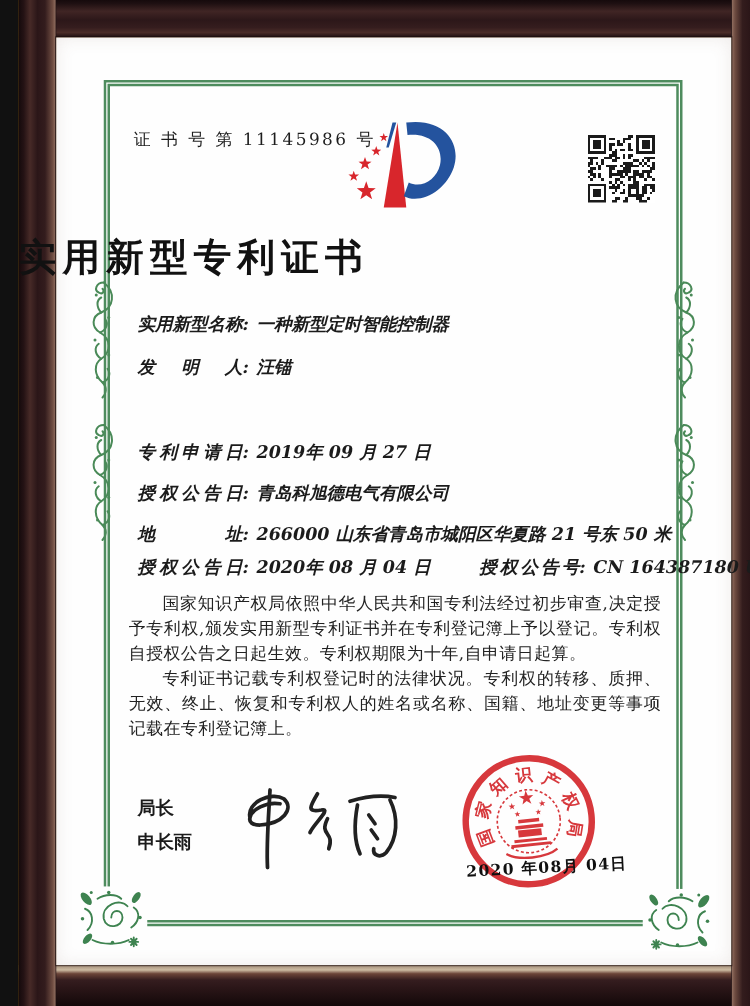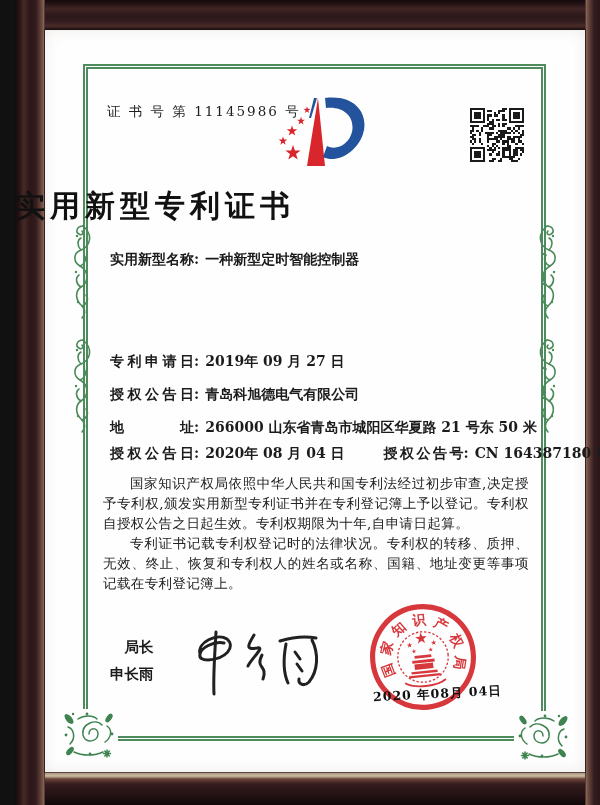--- a/index.html
+++ b/index.html
@@ -21,32 +21,32 @@
   
   .gborder{position:absolute;left:68px;top:64px;width:463px;height:677px;
            border:5px double #4e8c5e;box-sizing:border-box;}
   
   .certno{position:absolute;left:92px;top:103px;font-size:13.5px;letter-spacing:2px;color:#1d1d1d;}
   .logo{position:absolute;left:256px;top:94px;}
   .qr{position:absolute;left:455px;top:108px;width:54px;height:54px;}
   .title{position:absolute;left:0;right:0;top:186px;text-align:left;font-size:30px;
          font-weight:bold;letter-spacing:5px;color:#111;}
   
-  .row{position:absolute;left:95px;font-size:14px;font-weight:600;color:#1b1b1b;white-space:nowrap;}
+  .row{position:absolute;left:95px;font-size:14px;font-weight:600;color:#1b1b1b;white-space:nowrap;font-style:italic;}
   .lbl{display:inline-block;width:84px;text-align:justify;text-align-last:justify;vertical-align:top;}
   .colon{display:inline-block;margin-right:6px;}
   .r1{top:251px}.r2{top:285px}.r3{top:319px}.r4{top:353px}.r5{top:386px}.r6{top:419px}.r7{top:445px}
   .grant2{margin-left:34px;}
   .grant2 .lbl{width:80px;}
   
   .paras{position:absolute;left:88px;top:473px;width:426px;font-size:13.5px;line-height:20px;
          color:#222;text-align:justify;letter-spacing:.4px;}
   .paras p{margin:0;text-indent:2em;}
   
-  .signer{position:absolute;left:95px;top:633px;font-size:14.5px;font-weight:600;color:#1b1b1b;line-height:27px;text-align:right;}
+  .signer{position:absolute;left:95px;top:633px;font-size:14.5px;font-weight:600;color:#1b1b1b;line-height:27px;}
   .signature{position:absolute;left:172px;top:624px;}
   .seal{position:absolute;left:352px;top:601px;transform:rotate(-6deg);}
   .sealdate{position:absolute;left:358px;top:686px;font-size:12.5px;font-weight:bold;color:#101010;
             letter-spacing:1px;transform:rotate(-3deg);z-index:5;white-space:nowrap;}
   
   .flourish{position:absolute;}
   .fl1{left:54px;top:224px}.fl2{left:54px;top:336px}
   .fr1{left:519px;top:224px;transform:scaleX(-1)}.fr2{left:519px;top:336px;transform:scaleX(-1)}
   .corner-orn{position:absolute;}
   .obl{left:45px;top:709px}.obr{left:499px;top:711px;transform:scaleX(-1)}
@@ -403,20 +403,23 @@
       <rect x="19" y="24" width="1" height="1" fill="#1a1a1a"></rect>
       <rect x="20" y="24" width="1" height="1" fill="#1a1a1a"></rect>
       <rect x="21" y="24" width="1" height="1" fill="#1a1a1a"></rect>
     </svg>
 
   <div class="title">实用新型专利证书</div>
 
   <div class="row r1">
     <span class="lbl">实用新型名称</span><span class="colon">:</span><span>一种新型定时智能控制器</span>
   </div>
+  <div class="row r2">
+    <span class="lbl">发明人</span><span class="colon">:</span><span>汪锚</span>
+  </div>
   <div class="row r4">
     <span class="lbl">专利申请日</span><span class="colon">:</span><span>2019年 09 月 27 日</span>
   </div>
   <div class="row r5">
     <span class="lbl">授权公告日</span><span class="colon">:</span><span>青岛科旭德电气有限公司</span>
   </div>
   <div class="row r6">
     <span class="lbl">地址</span><span class="colon">:</span><span>266000 山东省青岛市城阳区华夏路 21 号东 50 米</span>
   </div>
   <div class="row r7">

